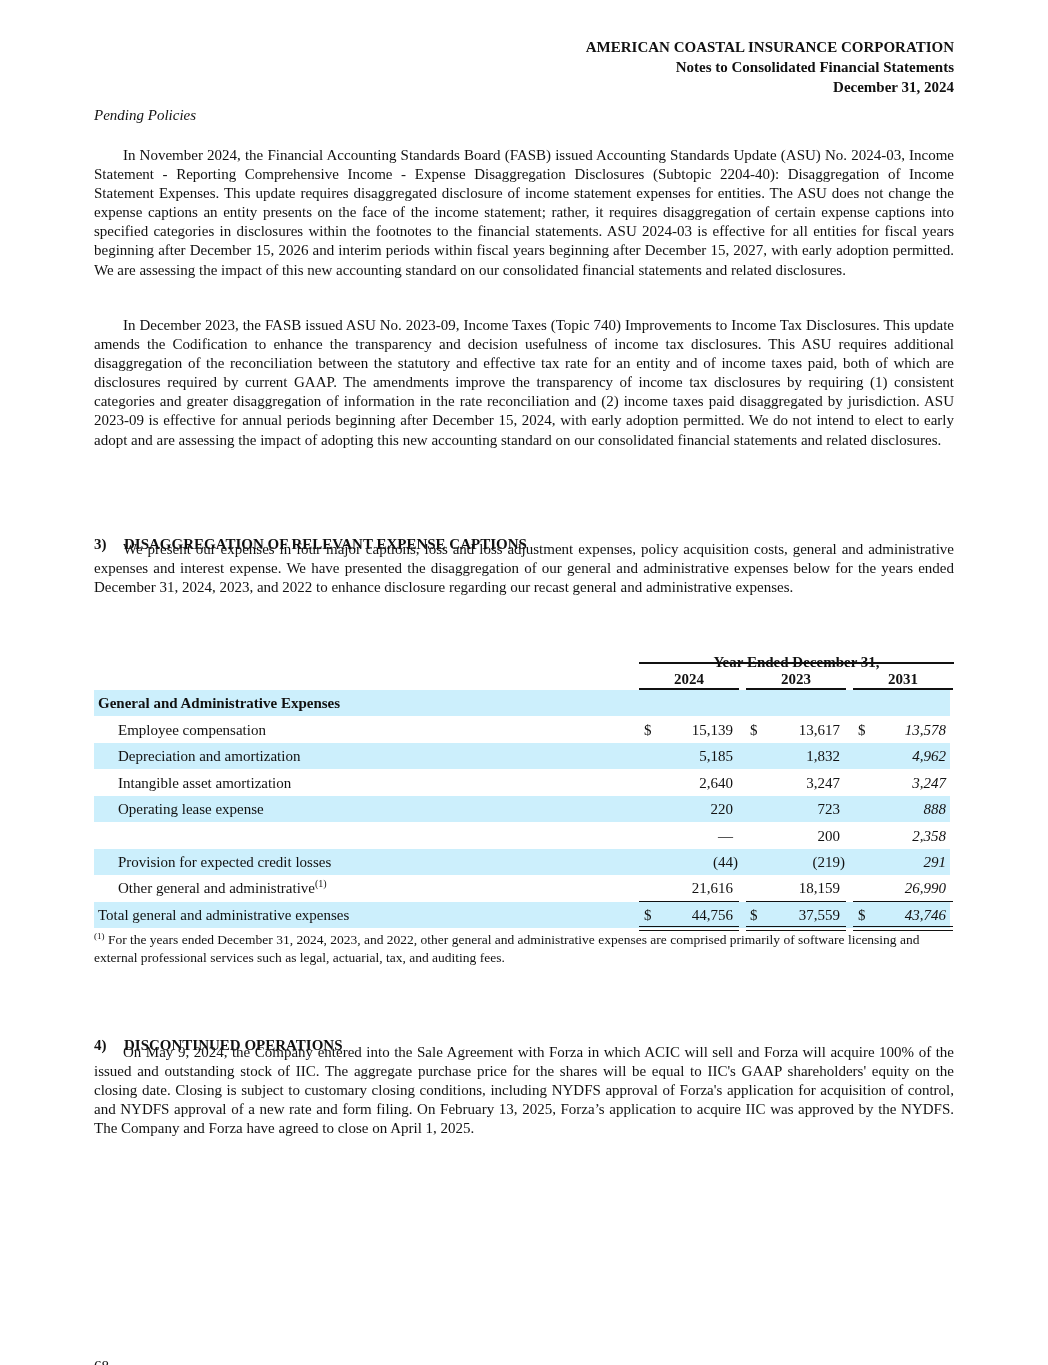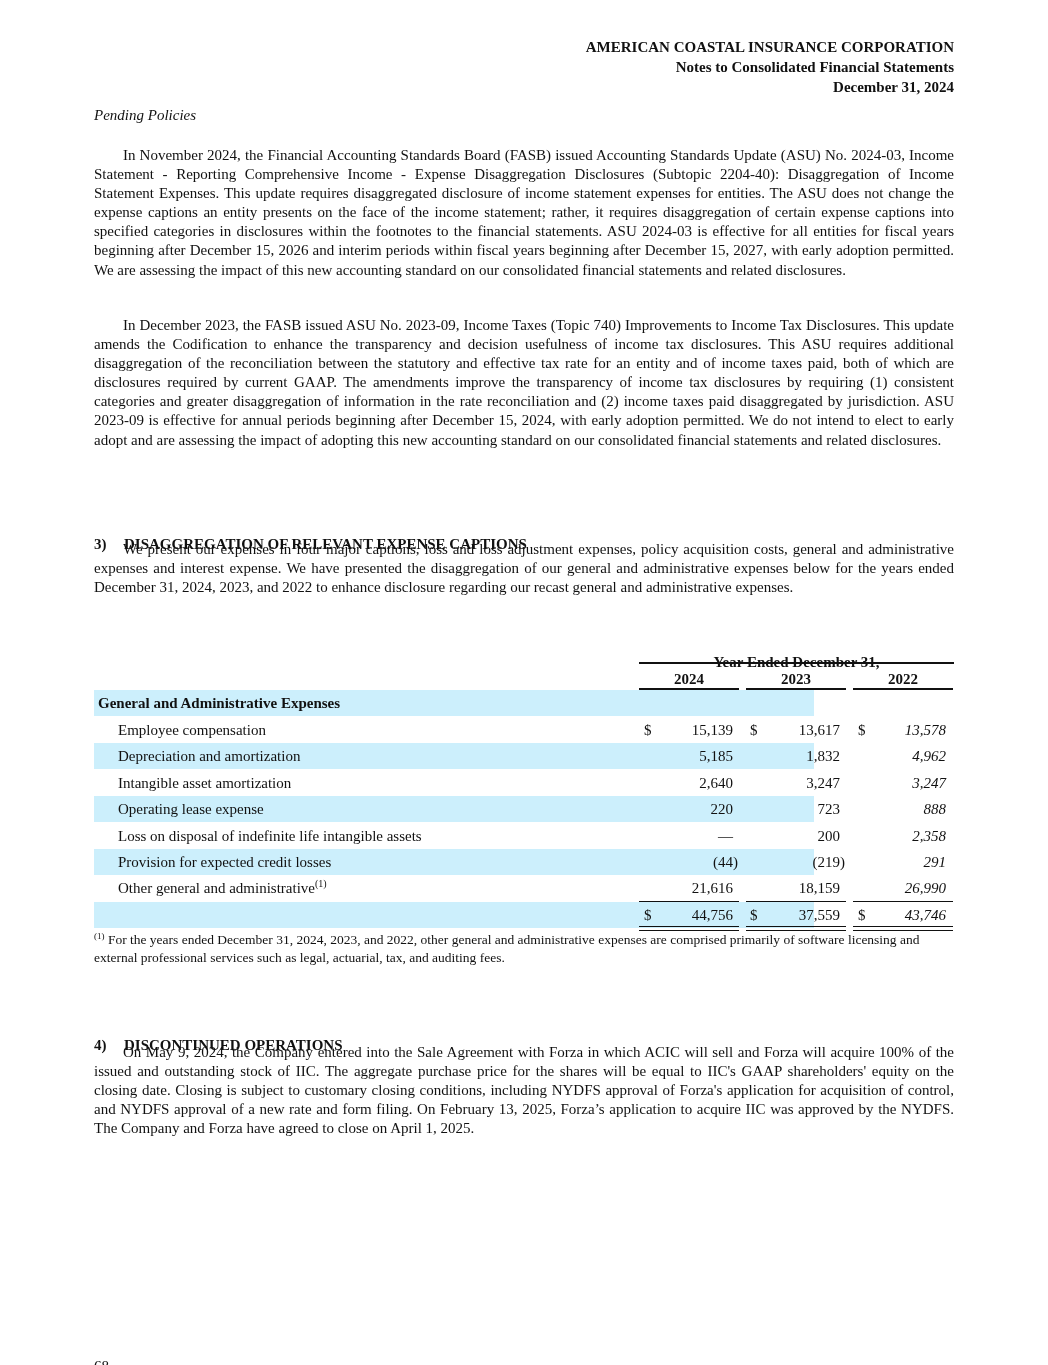--- a/index.html
+++ b/index.html
@@ -27,21 +27,21 @@
   .s3 { top: 502px; }
   .s4 { top: 1003px; }
 
   
   .tbl { position: absolute; left: 0; top: 640px; width: 860px; }
   .colhdr { position: absolute; left: 545px; width: 315px; top: 12px; text-align: center; font-weight: bold; line-height: 20px; }
   .colhdr-rule { position: absolute; left: 545px; width: 315px; top: 22px; height: 0; border-top: 2.5px solid #111; }
   .yr { position: absolute; top: 29px; width: 100px; text-align: center; font-weight: bold; line-height: 20px; }
   .yr-rule { position: absolute; top: 48px; width: 100px; border-top: 2.5px solid #111; }
   .c0 { left: 545px; } .c1 { left: 652px; } .c2 { left: 759px; }
-  .row { position: absolute; left: 0; width: 720px; height: 26px; line-height: 26px; }
+  .row { position: absolute; left: 0; width: 856px; height: 26px; line-height: 26px; }
   .row.shade { background: #cceffc; }
   .row .lbl { position: absolute; left: 24px; white-space: nowrap; }
   .row.section .lbl { left: 4px; font-weight: bold; }
   .row.total .lbl { left: 4px; }
   .row .cur { position: absolute; width: 12px; }
   .row .val { position: absolute; width: 88px; text-align: right; }
   .cur.k0 { left: 550px; } .val.k0 { left: 551px; }
   .cur.k1 { left: 656px; } .val.k1 { left: 658px; }
   .cur.k2 { left: 764px; } .val.k2 { left: 764px; font-style: italic; }
   .sup { font-size: 10px; vertical-align: super; line-height: 0; }
@@ -66,21 +66,21 @@
   <div class="sec s3">
     <span class="num">3)</span><span>DISAGGREGATION OF RELEVANT EXPENSE CAPTIONS</span>
   </div>
   <div class="para p3">We present our expenses in four major captions, loss and loss adjustment expenses, policy acquisition costs, general and administrative expenses and interest expense. We have presented the disaggregation of our general and administrative expenses below for the years ended December 31, 2024, 2023, and 2022 to enhance disclosure regarding our recast general and administrative expenses.</div>
 
   <div class="tbl">
     <div class="colhdr">Year Ended December 31,</div>
     <div class="colhdr-rule"></div>
     <div class="yr c0">2024</div>
     <div class="yr c1">2023</div>
-    <div class="yr c2">2022</div>
+    <div class="yr c2">2031</div>
     <div class="yr-rule c0"></div>
     <div class="yr-rule c1"></div>
     <div class="yr-rule c2"></div>
 
     <div class="row shade section" style="top:50px">
       <span class="lbl">General and Administrative Expenses</span>
     </div>
 
     <div class="row" style="top:77px">
       <span class="lbl">Employee compensation</span>
@@ -107,21 +107,20 @@
     </div>
 
     <div class="row shade" style="top:156px">
       <span class="lbl">Operating lease expense</span>
       <span class="val k0">220</span>
       <span class="val k1">723</span>
       <span class="val k2">888</span>
     </div>
 
     <div class="row" style="top:183px">
-      <span class="lbl">Loss on disposal of indefinite life intangible assets</span>
       <span class="val k0" style="padding-right:-0px">—</span>
       <span class="val k1">200</span>
       <span class="val k2">2,358</span>
     </div>
 
     <div class="row shade" style="top:209px">
       <span class="lbl">Provision for expected credit losses</span>
       <span class="val k0" style="left:556px">(44)</span>
       <span class="val k1" style="left:663px">(219)</span>
       <span class="val k2">291</span>
@@ -132,20 +131,21 @@
       <span class="val k0">21,616</span>
       <span class="val k1">18,159</span>
       <span class="val k2">26,990</span>
     </div>
 
     <div class="rule-single c0" style="top:261px"></div>
     <div class="rule-single c1" style="top:261px"></div>
     <div class="rule-single c2" style="top:261px"></div>
 
     <div class="row shade total" style="top:262px">
+      <span class="lbl">Total general and administrative expenses</span>
       <span class="cur k0">$</span>
       <span class="val k0">44,756</span>
       <span class="cur k1">$</span>
       <span class="val k1">37,559</span>
       <span class="cur k2">$</span>
       <span class="val k2">43,746</span>
     </div>
 
     <div class="rule-double c0" style="top:286px"></div>
     <div class="rule-double c1" style="top:286px"></div>

